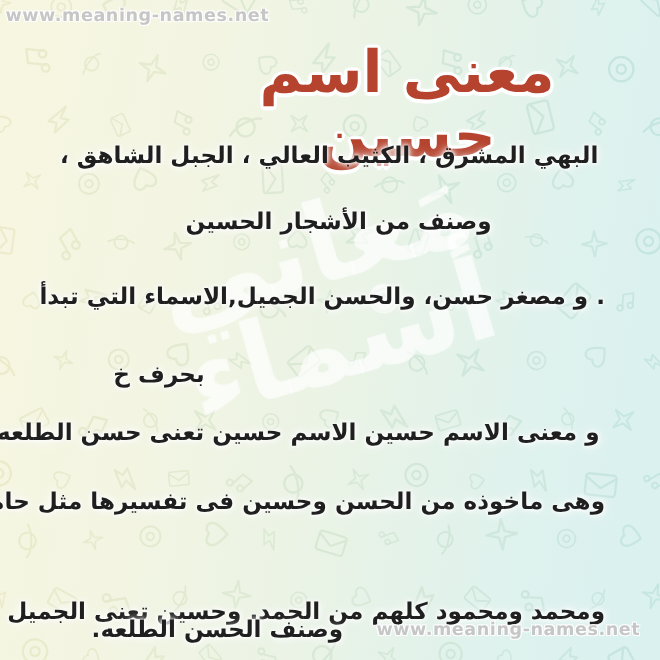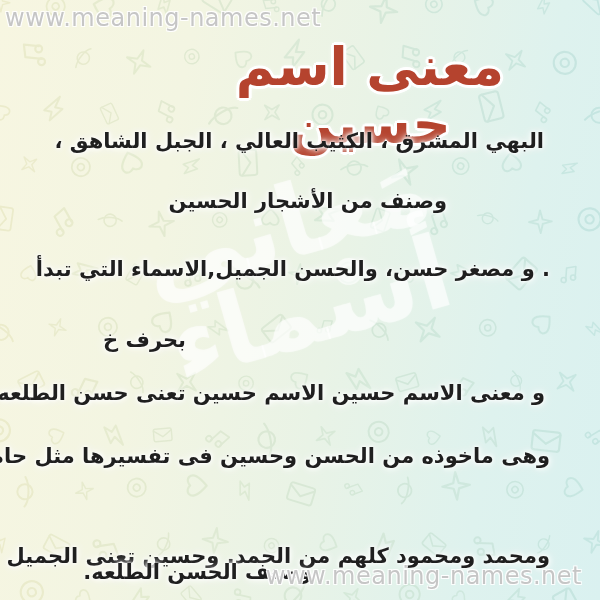--- a/index.html
+++ b/index.html
@@ -11,21 +11,21 @@
   .doodle-layer{position:absolute;inset:0;width:600px;height:600px;pointer-events:none;}
   .logo-watermark{
     position:absolute;left:150px;top:178px;width:310px;height:230px;
     transform:rotate(-16deg);
     font-size:100px;font-weight:bold;line-height:.88;text-align:center;
     color:rgba(255,255,255,.55);
     text-shadow:0 0 2px rgba(255,255,255,.35);
     direction:rtl;pointer-events:none;
   }
   .wm{
-    position:absolute;font-size:24px;font-weight:normal;letter-spacing:.5px;
+    position:absolute;font-size:16px;font-weight:bold;letter-spacing:.5px;
     color:#c6c6c6;
     text-shadow:-1px -1px 0 rgba(255,255,255,.9),1px -1px 0 rgba(255,255,255,.9),
                 -1px 1px 0 rgba(255,255,255,.9),1px 1px 0 rgba(255,255,255,.9);
   }
   .wm-top{left:5px;top:4px;}
   .wm-bottom{right:18px;top:562px;}
   .page-title{
     position:absolute;top:2px;left:150px;right:10px;text-align:center;
     direction:rtl;font-size:53px;font-weight:bold;color:#b5432e;line-height:1.1;
     text-shadow:-2px -2px 0 #fff,2px -2px 0 #fff,-2px 2px 0 #fff,2px 2px 0 #fff,

